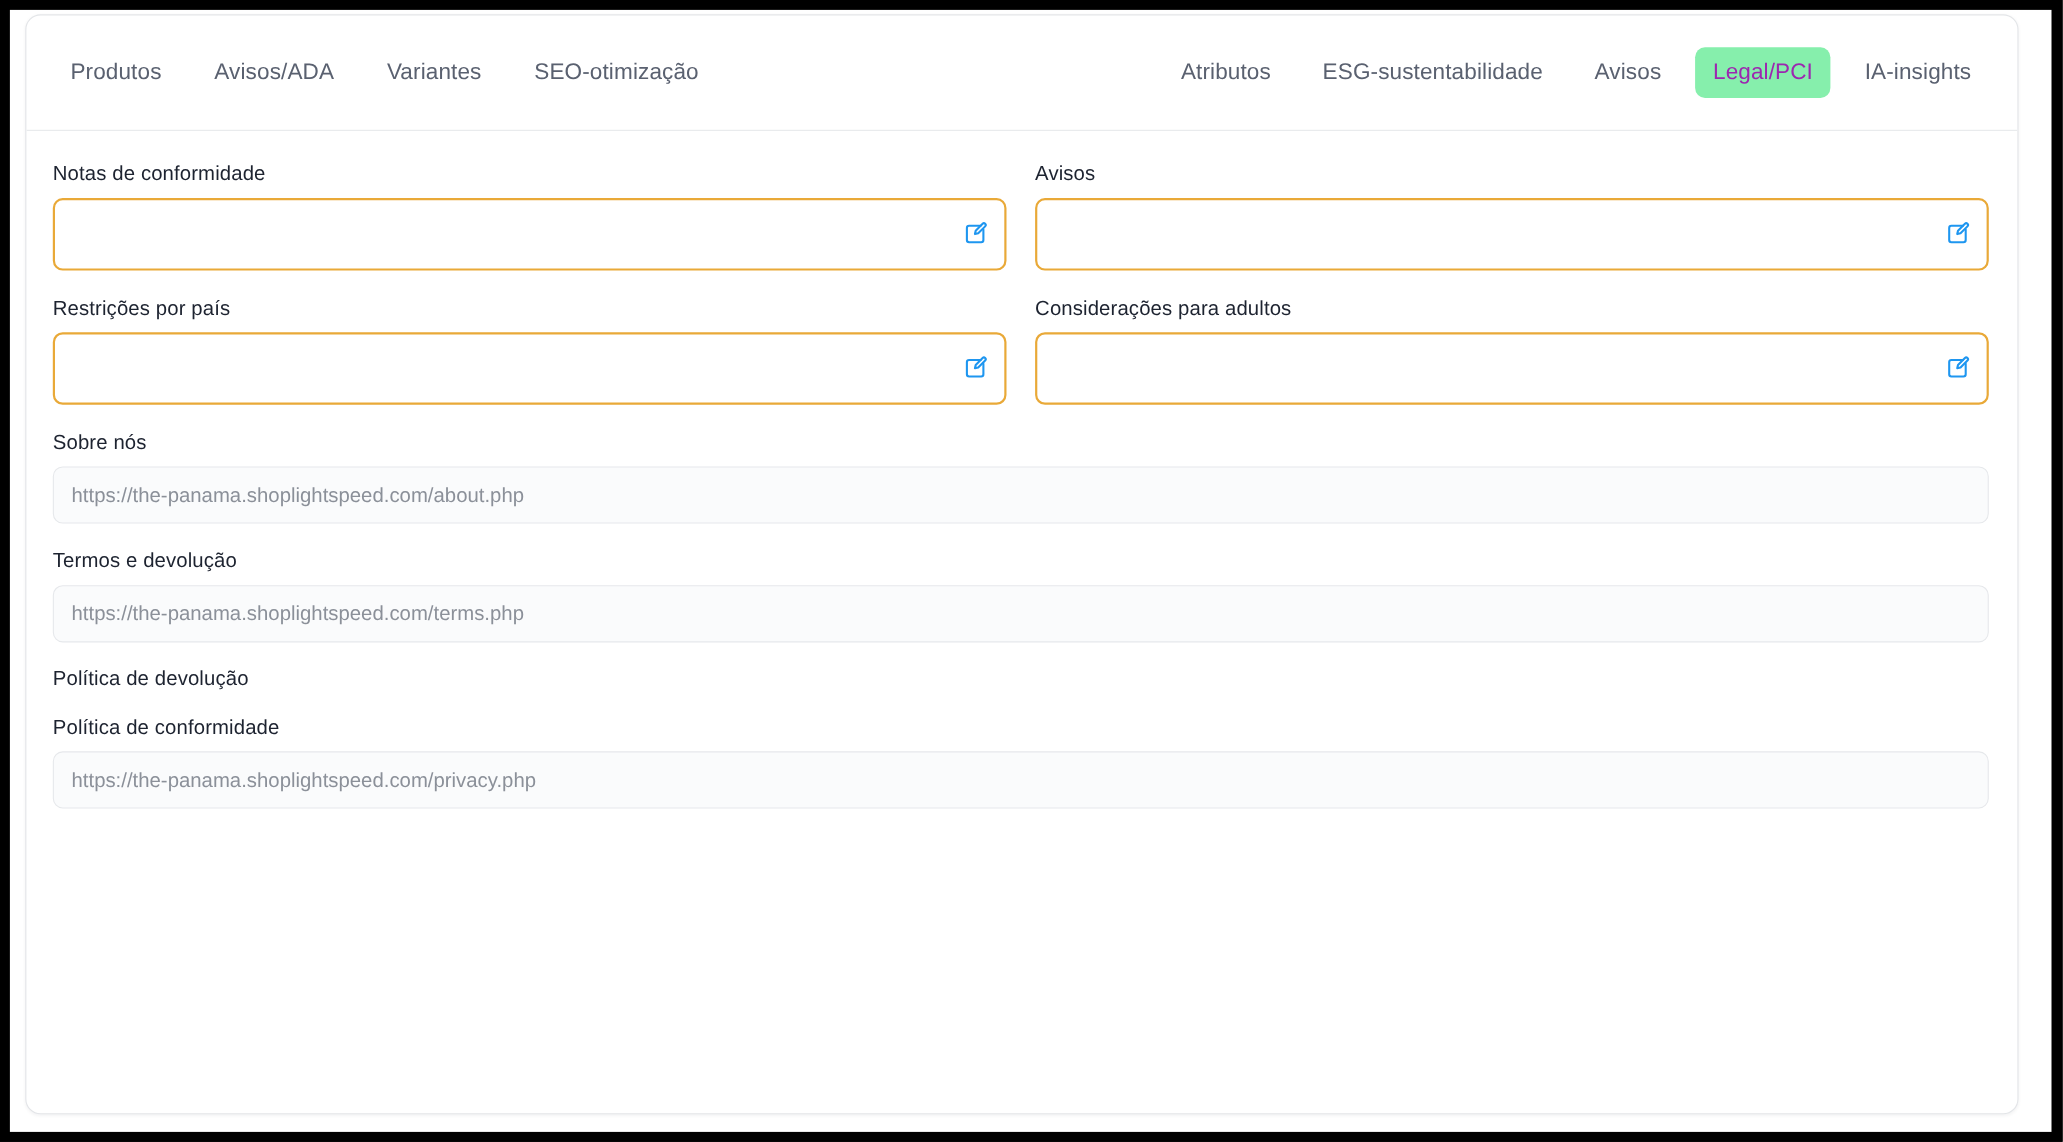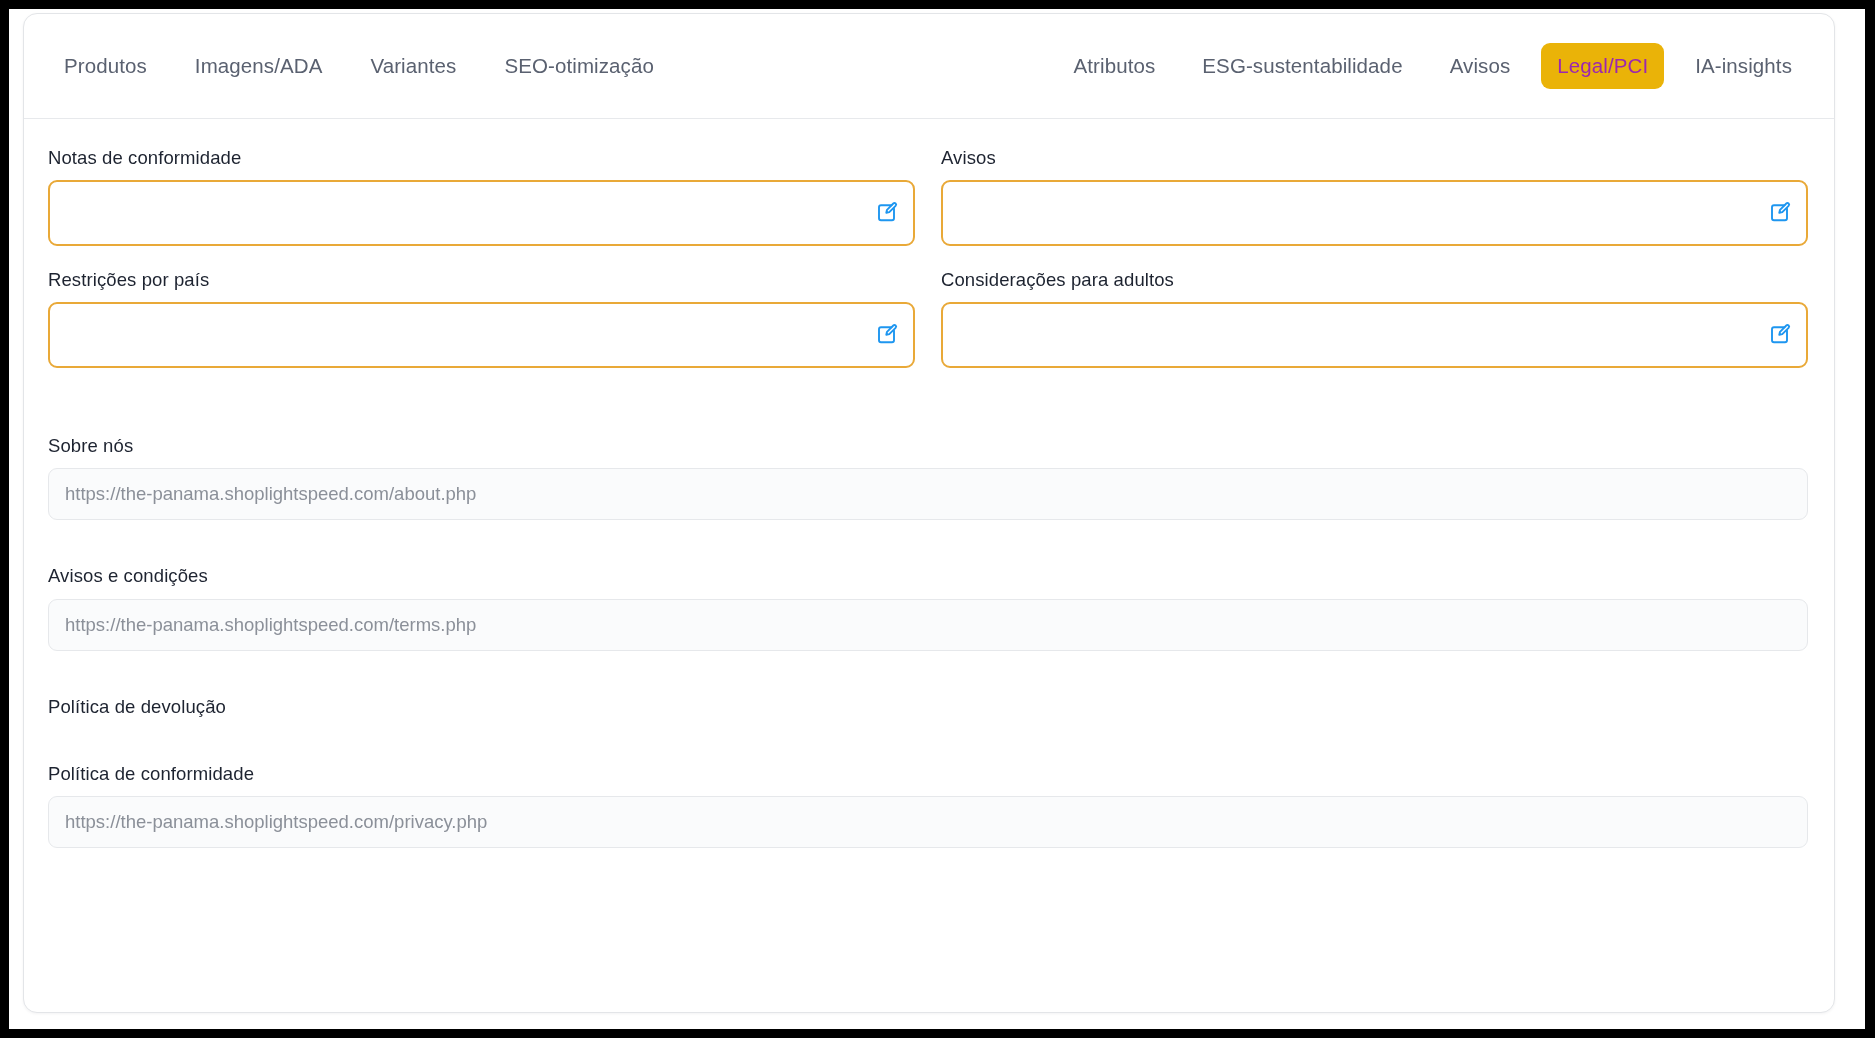--- a/index.html
+++ b/index.html
@@ -55,21 +55,21 @@
     cursor: pointer;
     background: transparent;
     border: 0;
     font-family: "Liberation Sans", sans-serif;
     line-height: 1.2;
   }
   .tabgroup.left .tab { margin-right: 16px; }
   .tabgroup.right .tab { margin-left: 15px; }
   .tab.active {
     color: #9c27b0;
-    background: #eab308;
+    background: #86efac;
   }
   
   .body { padding: 27px 26px 0 24px; }
   .grid2 {
     display: flex;
     gap: 26px;
   }
   .col { flex: 1 1 0; min-width: 0; }
   .field { margin-bottom: 22px; }
   .flabel {
@@ -109,35 +109,35 @@
     border: 1px solid #e6e8eb;
     border-radius: 9px;
     background: #fafbfc;
     font-family: Liberation Sans, sans-serif;
     font-size: 18.5px;
     color: #8b9099;
     padding: 0 16px;
     outline: none;
   }
   .urlinput::placeholder { color: #8b9099; opacity: 1; }
-  .fullrow .flabel { margin-bottom: 11px; margin-top: 44px; }
+  .fullrow .flabel { margin-bottom: 11px; }
 </style>
 </head>
 <body>
 
 <div id="frame">
 <div id="page">
 
   <div class="card">
 
     <div class="tabbar">
 
       <div class="tabgroup left">
         <button class="tab">Produtos</button>
-        <button class="tab">Imagens/ADA</button>
+        <button class="tab">Avisos/ADA</button>
         <button class="tab">Variantes</button>
         <button class="tab">SEO-otimização</button>
       </div>
 
       <div class="tabgroup right">
         <button class="tab">Atributos</button>
         <button class="tab">ESG-sustentabilidade</button>
         <button class="tab">Avisos</button>
         <button class="tab active">Legal/PCI</button>
         <button class="tab">IA-insights</button>
@@ -210,21 +210,21 @@
         </div>
 
       </div>
 
       <div class="urlwrap fullrow">
         <span class="flabel">Sobre nós</span>
         <input class="urlinput" type="text" placeholder="https://the-panama.shoplightspeed.com/about.php" style="">
       </div>
 
       <div class="urlwrap fullrow">
-        <span class="flabel">Avisos e condições</span>
+        <span class="flabel">Termos e devolução</span>
         <input class="urlinput" type="text" placeholder="https://the-panama.shoplightspeed.com/terms.php" style="">
       </div>
 
       <div class="urlwrap fullrow">
         <span class="flabel">Política de devolução</span>
       </div>
 
       <div class="urlwrap fullrow">
         <span class="flabel">Política de conformidade</span>
         <input class="urlinput" type="text" placeholder="https://the-panama.shoplightspeed.com/privacy.php" style="">

